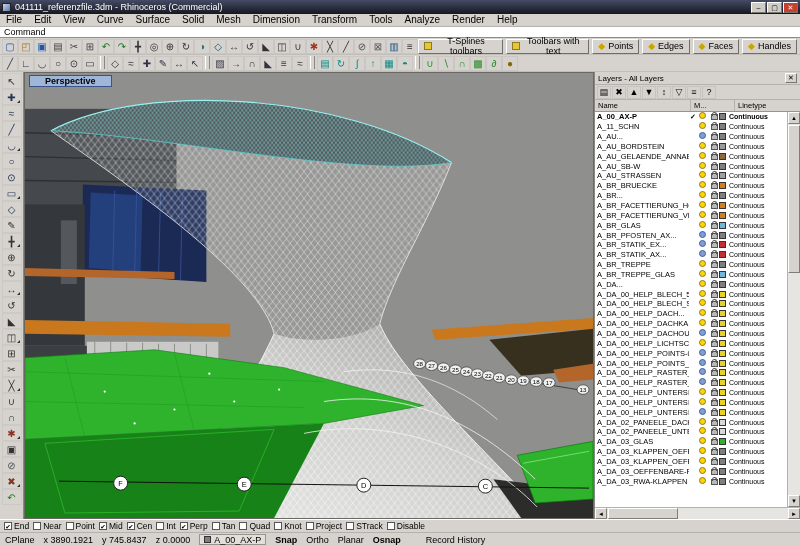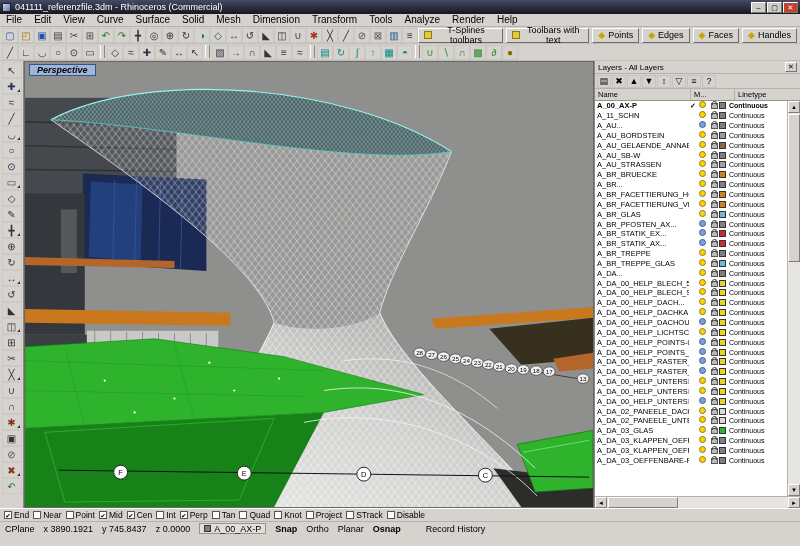--- a/index.html
+++ b/index.html
@@ -41,22 +41,22 @@
   
   .main { height:447px; flex:none; display:flex; }
   .palette { width:24px; flex:none; background:#d6d3ce; border-right:1px solid #8a8885;
     display:flex; flex-direction:column; align-items:center; padding-top:1px; overflow:hidden; }
   .ptool { width:20px; height:16px; flex:none; display:flex; align-items:center; justify-content:center;
     font-size:10px; position:relative; border:1px solid #cdcac5; margin-bottom:0; background:#d6d3ce; }
   .ptool.fly::after { content:""; position:absolute; right:1px; bottom:1px;
     border-left:3px solid transparent; border-bottom:3px solid #333; }
   .viewport { width:570px; flex:none; position:relative; background:#8f8f8d; border:1px solid #6a6864; }
   .vp-svg { position:absolute; inset:0; width:100%; height:100%; }
-  .vp-label { position:absolute; top:2px; left:4px; height:12px; line-height:11px; padding:0 7px;
-    background:#9fb6d9; border:1px solid #39538b; font-size:9px; font-weight:bold;font-style:italic; }
+  .vp-label { position:absolute; top:2px; left:4px; height:12px; line-height:11px; padding:0 15px;
+    background:#9fb6d9; border:1px solid #39538b; font-size:9px; font-weight:bold; }
   
   .layers { width:206px; flex:none; border-left:1px solid #8a8885; background:#d6d3ce;
     display:flex; flex-direction:column; overflow:hidden; }
   .lp-header { height:13px; flex:none; display:flex; align-items:center; font-size:8px;
     padding:0 3px; border-bottom:1px solid #b5b2ad; }
   .lp-close { margin-left:auto; width:12px; height:10px; font-size:7px; line-height:8px; text-align:center;
     background:#d6d3ce; border:1px solid; border-color:#fff #77756f #77756f #fff; }
   .lp-toolbar { height:15px; flex:none; display:flex; align-items:center; gap:1px; padding:0 2px;
     border-bottom:1px solid #b5b2ad; }
   .lp-tbtn { width:14px; height:13px; display:flex; align-items:center; justify-content:center;
@@ -126,20 +126,23 @@
       <div class="menu-item">Solid</div>
       <div class="menu-item">Mesh</div>
       <div class="menu-item">Dimension</div>
       <div class="menu-item">Transform</div>
       <div class="menu-item">Tools</div>
       <div class="menu-item">Analyze</div>
       <div class="menu-item">Render</div>
       <div class="menu-item">Help</div>
     </div>
 
+  <div class="commandbar">
+    <span>Command</span>
+  </div>
 
   <div class="tbrow">
     <span style="display:flex">
         <div class="tbtn" style="color: rgb(34, 85, 170);">▢</div>
         <div class="tbtn" style="color: rgb(170, 119, 34);">◰</div>
         <div class="tbtn" style="color: rgb(34, 85, 170);">▣</div>
         <div class="tbtn" style="color: rgb(68, 68, 68);">▤</div>
         <div class="tbtn" style="color: rgb(68, 68, 68);">✂</div>
         <div class="tbtn" style="color: rgb(68, 68, 68);">⊞</div>
         <div class="tbtn" style="color: rgb(34, 119, 34);">↶</div>
@@ -741,20 +744,28 @@
               <span class="ltype">Continuous</span>
             </div>
             <div class="layer-row">
               <span class="lname">A_DA_03_OEFFENBARE-F...</span>
               <span class="lcheck"></span>
               <span class="bulb"></span>
               <span class="lock"></span>
               <span class="swatch" style="background: rgb(127, 127, 127);"></span>
               <span class="ltype">Continuous</span>
             </div>
+            <div class="layer-row">
+              <span class="lname">A_DA_03_RWA-KLAPPEN</span>
+              <span class="lcheck"></span>
+              <span class="bulb"></span>
+              <span class="lock"></span>
+              <span class="swatch" style="background: rgb(127, 127, 127);"></span>
+              <span class="ltype">Continuous</span>
+            </div>
           </div>
         <div class="vscroll">
           <div class="vs-btn">▲</div>
           <div class="vs-thumb"></div>
           <div style="flex:1"></div>
           <div class="vs-btn">▼</div>
         </div>
       </div>
       <div class="hscroll">
         <div class="hs-btn">◄</div>

